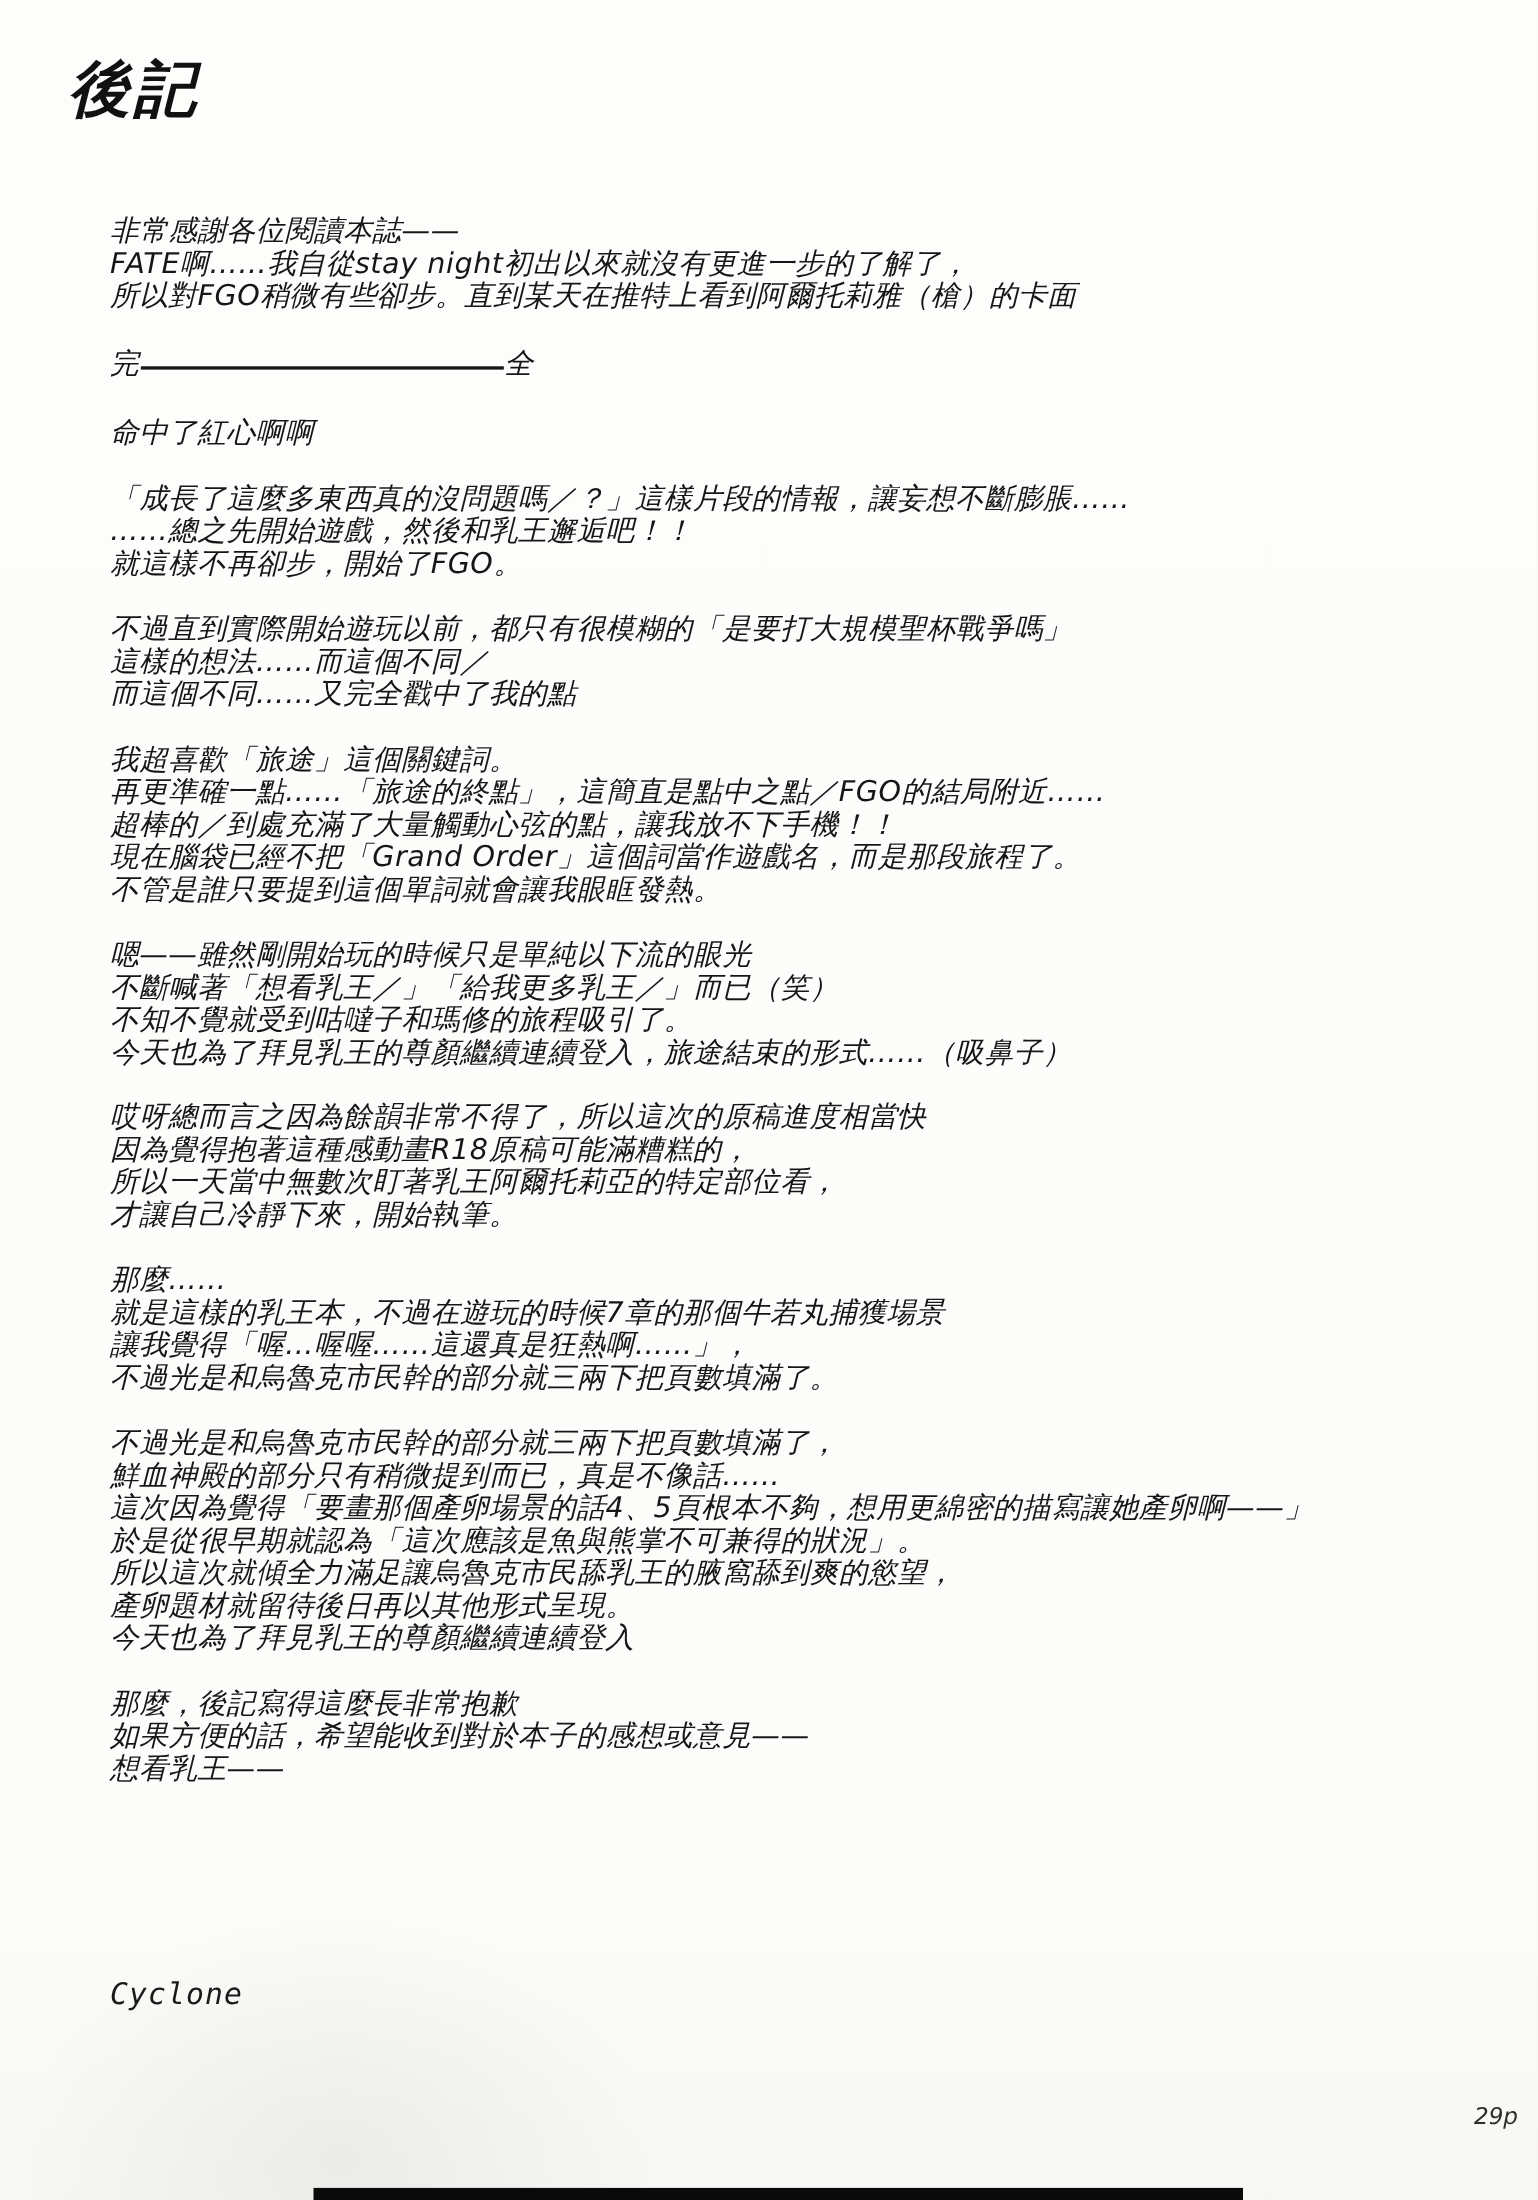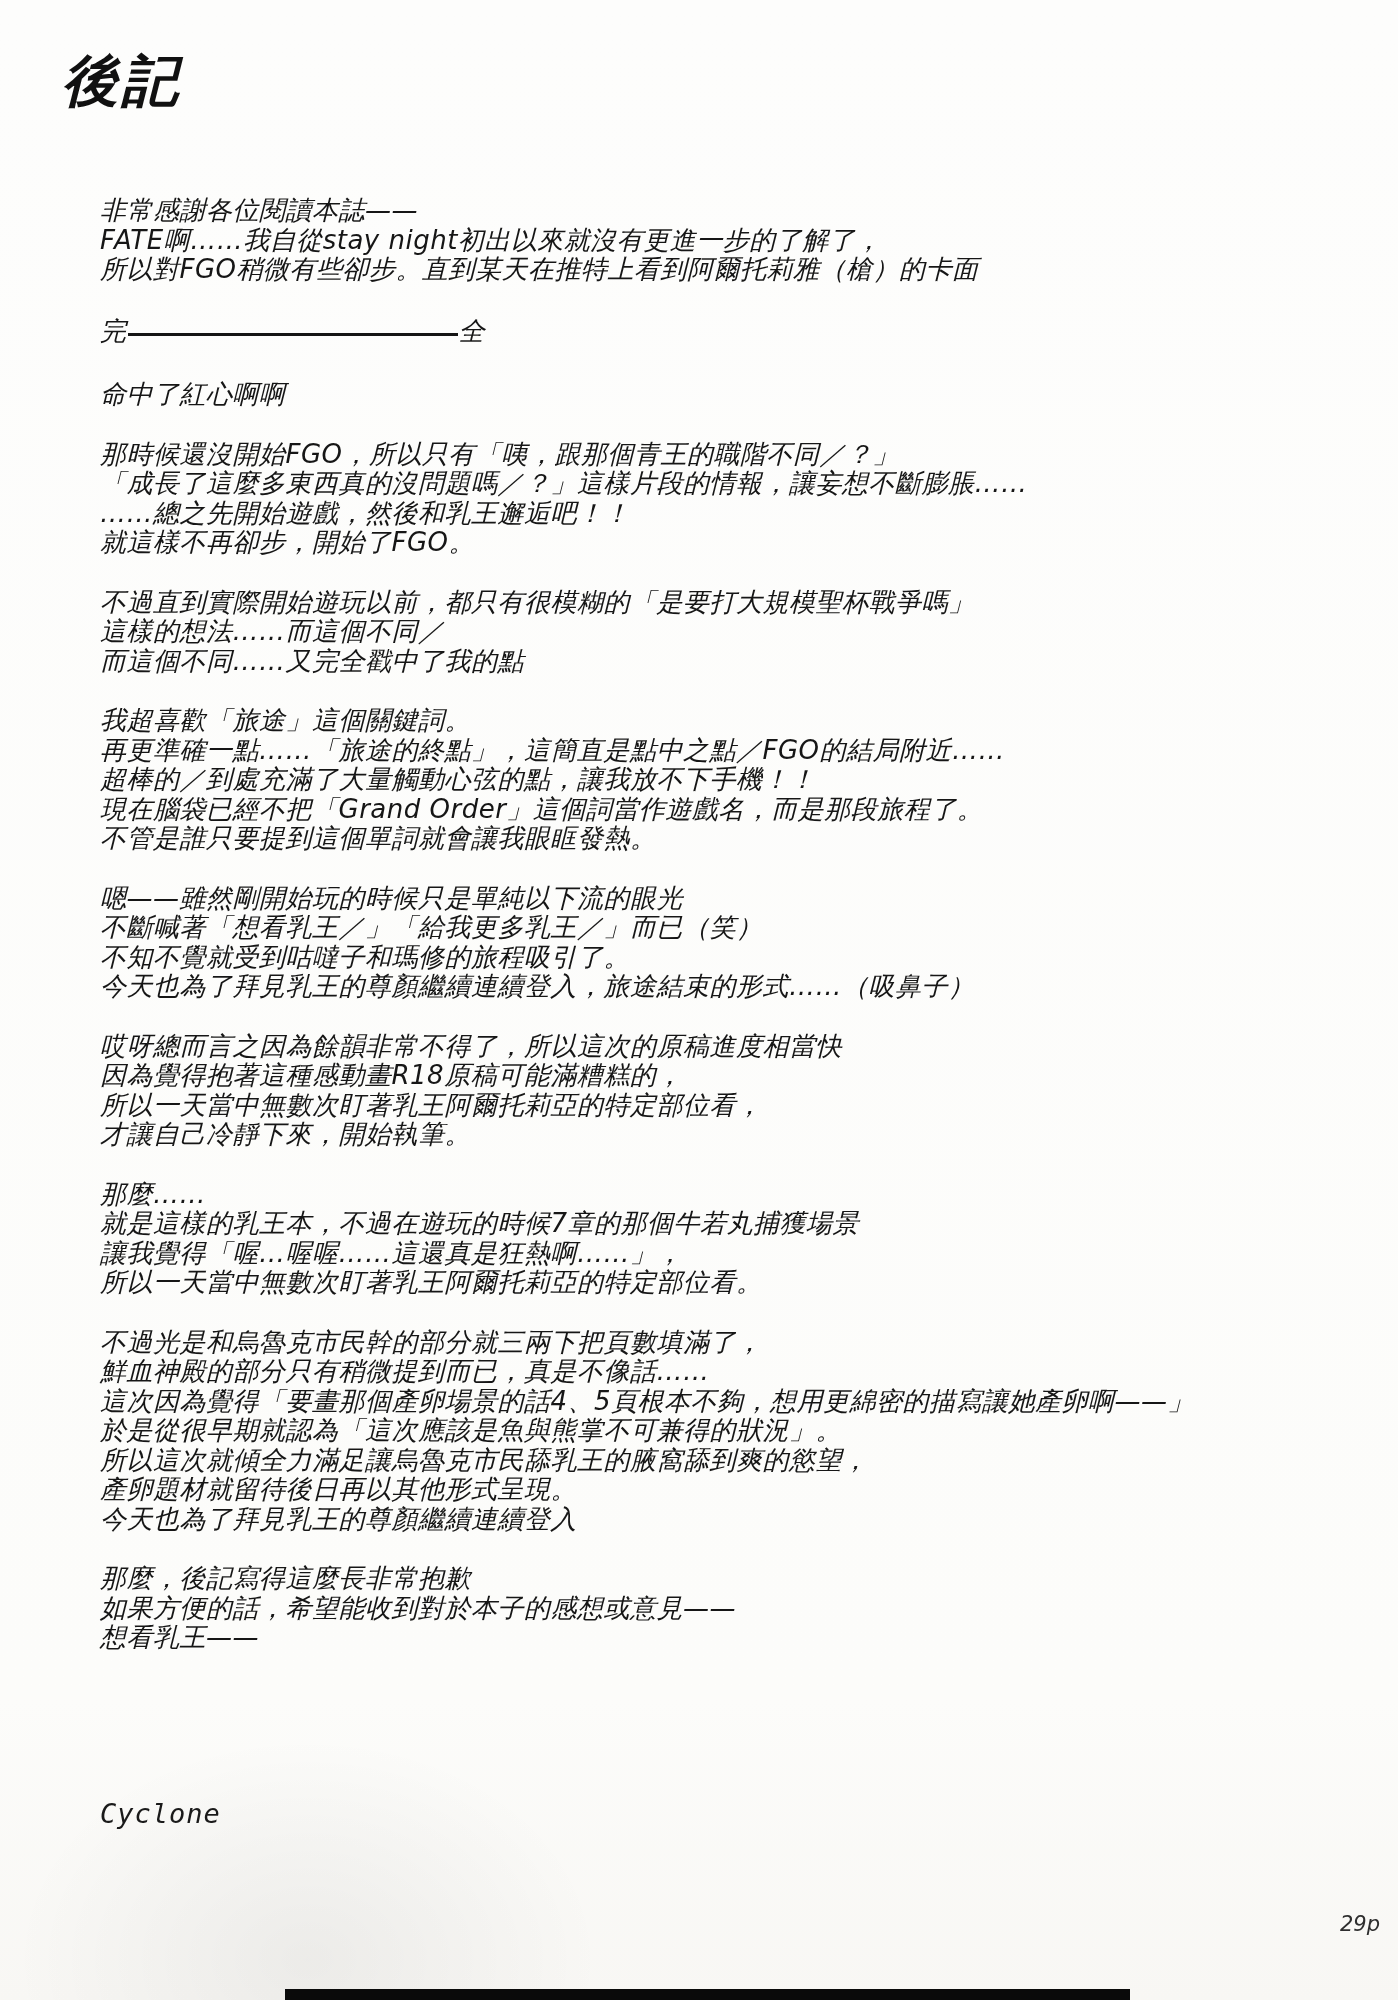--- a/index.html
+++ b/index.html
@@ -86,21 +86,20 @@
       </div>
       <div class="divider">
         <span>完</span>
         <span class="rule"></span>
         <span>全</span>
       </div>
       <div class="para">
         <div class="line">命中了紅心啊啊</div>
       </div>
       <div class="para">
-        <div class="line">那時候還沒開始FGO，所以只有「咦，跟那個青王的職階不同／？」</div>
         <div class="line">「成長了這麼多東西真的沒問題嗎／？」這樣片段的情報，讓妄想不斷膨脹……</div>
         <div class="line">……總之先開始遊戲，然後和乳王邂逅吧！！</div>
         <div class="line">就這樣不再卻步，開始了FGO。</div>
       </div>
       <div class="para">
         <div class="line">不過直到實際開始遊玩以前，都只有很模糊的「是要打大規模聖杯戰爭嗎」</div>
         <div class="line">這樣的想法……而這個不同／</div>
         <div class="line">而這個不同……又完全戳中了我的點</div>
       </div>
       <div class="para">
@@ -119,21 +118,21 @@
       <div class="para">
         <div class="line">哎呀總而言之因為餘韻非常不得了，所以這次的原稿進度相當快</div>
         <div class="line">因為覺得抱著這種感動畫R18原稿可能滿糟糕的，</div>
         <div class="line">所以一天當中無數次盯著乳王阿爾托莉亞的特定部位看，</div>
         <div class="line">才讓自己冷靜下來，開始執筆。</div>
       </div>
       <div class="para">
         <div class="line">那麼……</div>
         <div class="line">就是這樣的乳王本，不過在遊玩的時候7章的那個牛若丸捕獲場景</div>
         <div class="line">讓我覺得「喔…喔喔……這還真是狂熱啊……」，</div>
-        <div class="line">所以一天當中無數次盯著乳王阿爾托莉亞的特定部位看。</div>
+        <div class="line">不過光是和烏魯克市民幹的部分就三兩下把頁數填滿了。</div>
       </div>
       <div class="para">
         <div class="line">不過光是和烏魯克市民幹的部分就三兩下把頁數填滿了，</div>
         <div class="line">鮮血神殿的部分只有稍微提到而已，真是不像話……</div>
         <div class="line">這次因為覺得「要畫那個產卵場景的話4、5頁根本不夠，想用更綿密的描寫讓她產卵啊——」</div>
         <div class="line">於是從很早期就認為「這次應該是魚與熊掌不可兼得的狀況」。</div>
         <div class="line">所以這次就傾全力滿足讓烏魯克市民舔乳王的腋窩舔到爽的慾望，</div>
         <div class="line">產卵題材就留待後日再以其他形式呈現。</div>
         <div class="line">今天也為了拜見乳王的尊顏繼續連續登入</div>
       </div>

